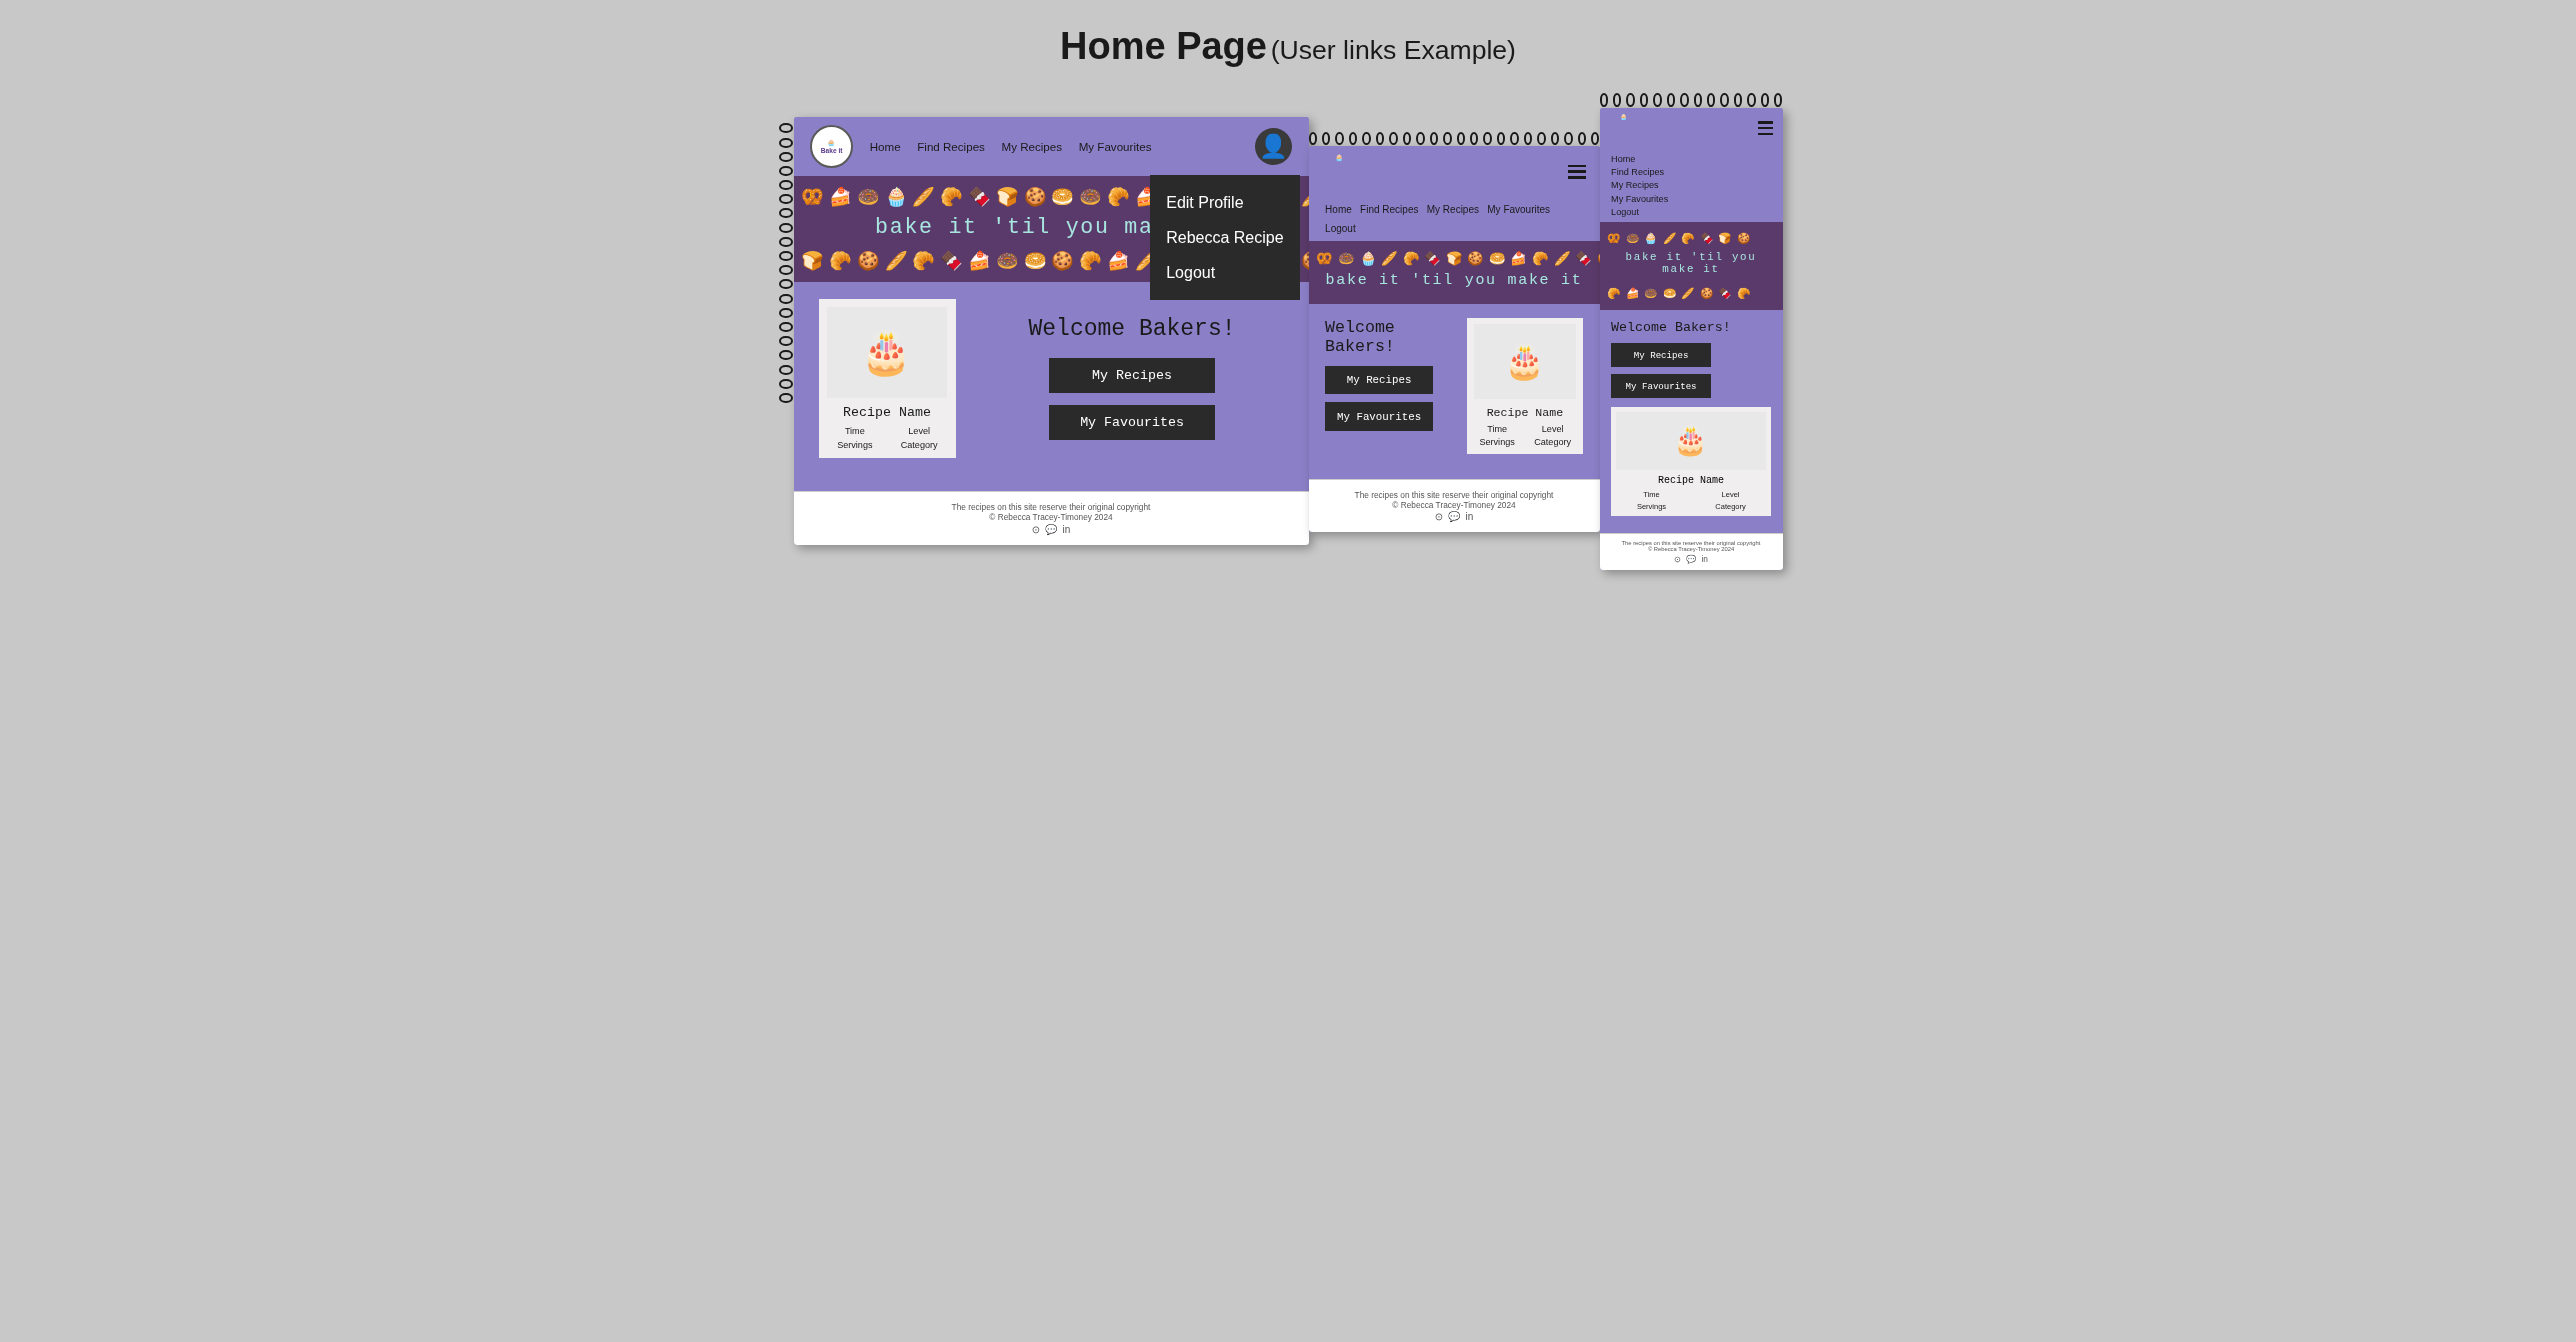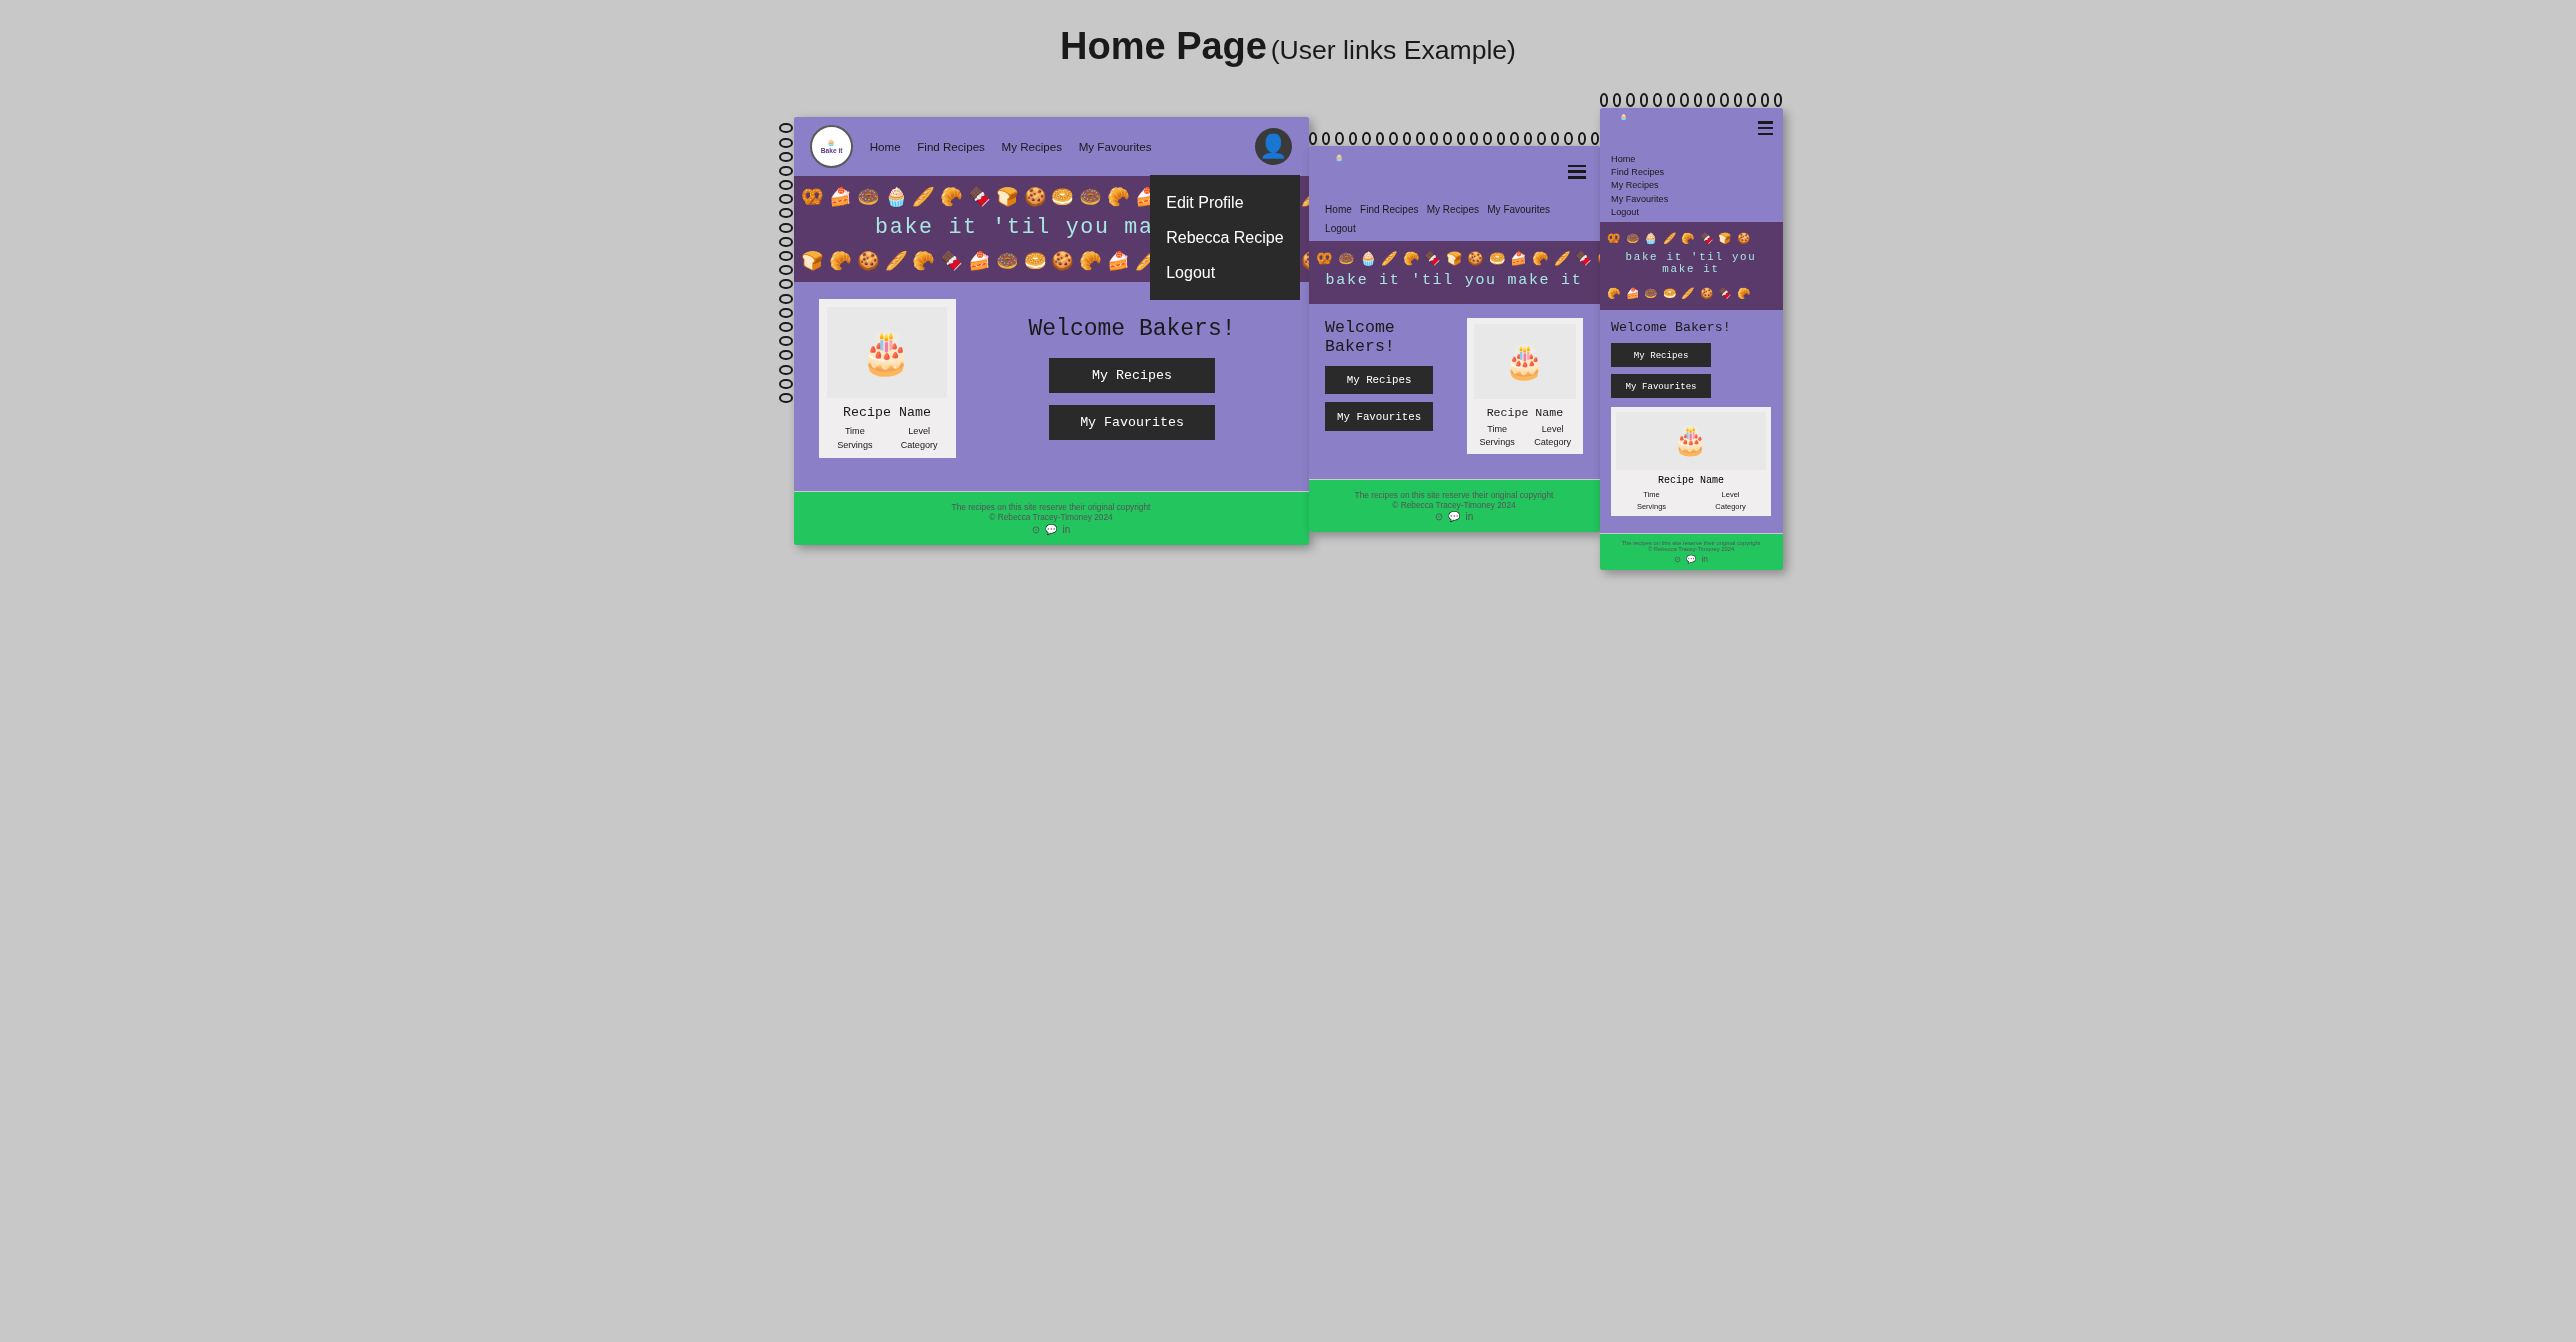--- a/index.html
+++ b/index.html
@@ -241,21 +241,21 @@
       font-family: 'Courier New', monospace;
       cursor: pointer;
       display: block;
       width: 166px;
       text-align: center;
       margin-bottom: 11.6px;
     }
 
     
     .site-footer {
-      background: #22c55e;
+      background: #ffffff;
       padding: 10px;
       text-align: center;
       font-size: 8.3px;
       color: #555;
       border-top: 0.8px solid #ccc;
     }
     .footer-icons {
       display: flex;
       justify-content: center;
       gap: 5px;

